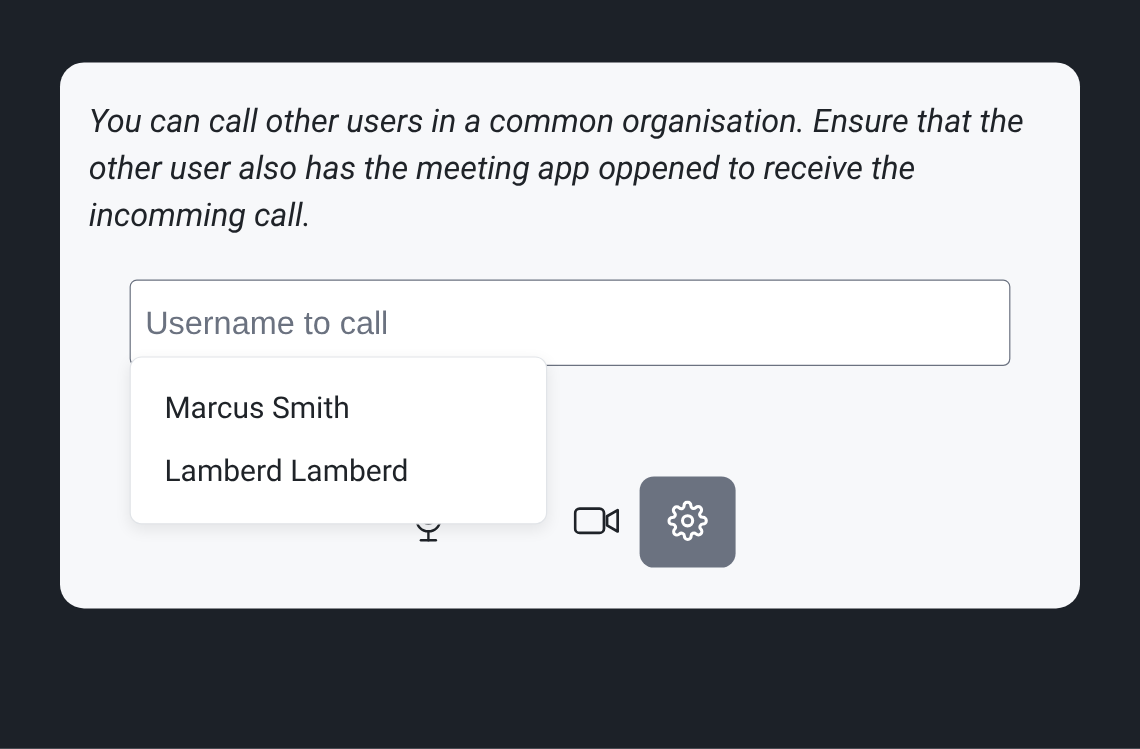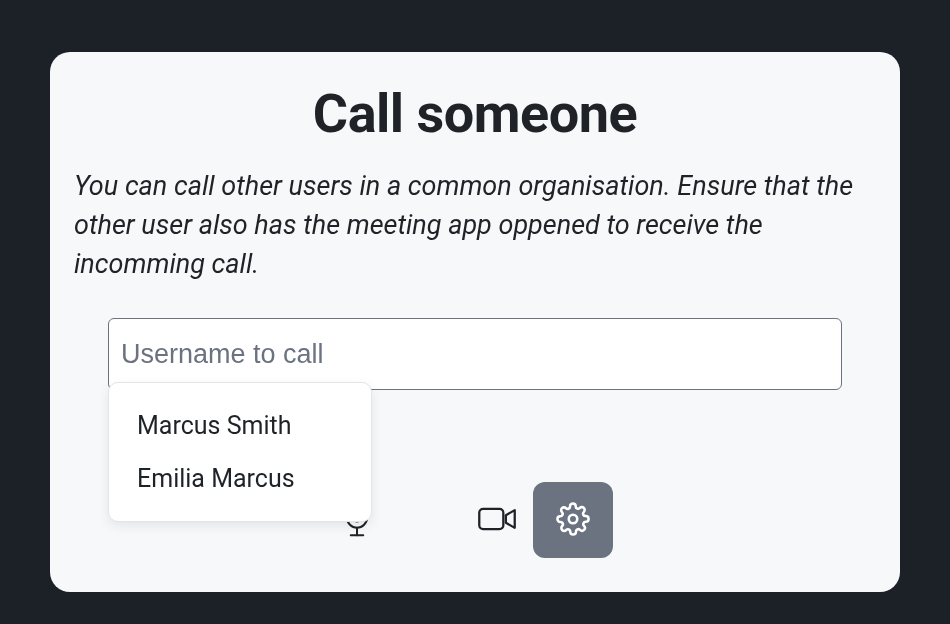--- a/index.html
+++ b/index.html
@@ -55,21 +55,21 @@
       color: #1f2328;
       outline: none;
     }
     .username-input::placeholder {
       color: #6b7280;
     }
     .dropdown {
       position: absolute;
       left: 34px;
       top: 64px;
-      width: 264px;
+      width: 348px;
       background: #fff;
       border: 1px solid #e1e4e8;
       border-radius: 10px;
       box-shadow: 0 4px 12px rgba(0,0,0,0.08);
       padding: 16px 0;
       z-index: 20;
     }
     .dropdown-item {
       padding: 12px 28px;
       font-size: 25px;
@@ -111,28 +111,27 @@
     .btn-wrap {
       display: flex;
       align-items: center;
       gap: 56px;
     }
   </style>
 </head>
 <body>
 
 <div class="card">
-  <h1 class="title">Call someone</h1>
   <p class="description">You can call other users in a common organisation. Ensure that the other user also has the meeting app oppened to receive the incomming call.</p>
 
   <div class="input-row">
     <input type="text" class="username-input" placeholder="Username to call" style="">
     <div class="dropdown">
       <div class="dropdown-item">Marcus Smith</div>
-      <div class="dropdown-item">Emilia Marcus</div>
+      <div class="dropdown-item">Lamberd Lamberd</div>
     </div>
   </div>
 
   <div class="icon-row">
     <button class="icon-button">
       <span>
         <svg width="30" height="36" viewBox="0 0 24 28" fill="none" stroke="currentColor" stroke-width="1.6" stroke-linecap="round" stroke-linejoin="round">
           <rect x="8" y="1" width="8" height="15" rx="4"></rect>
           <path d="M4 12v1a8 8 0 0 0 16 0v-1"></path>
           <line x1="12" y1="21" x2="12" y2="27"></line>

